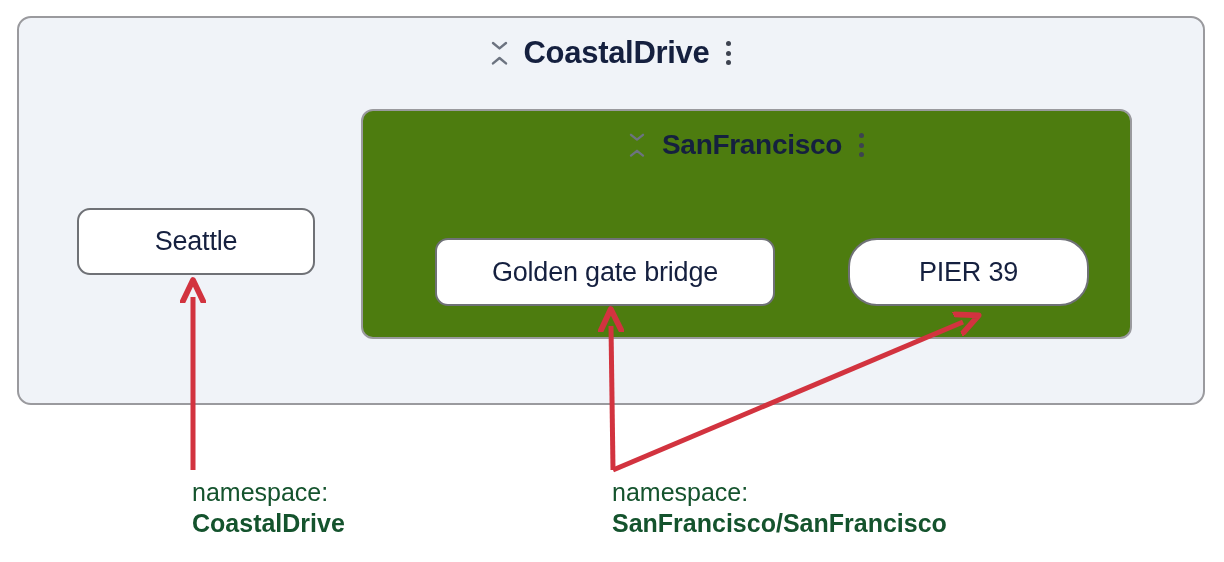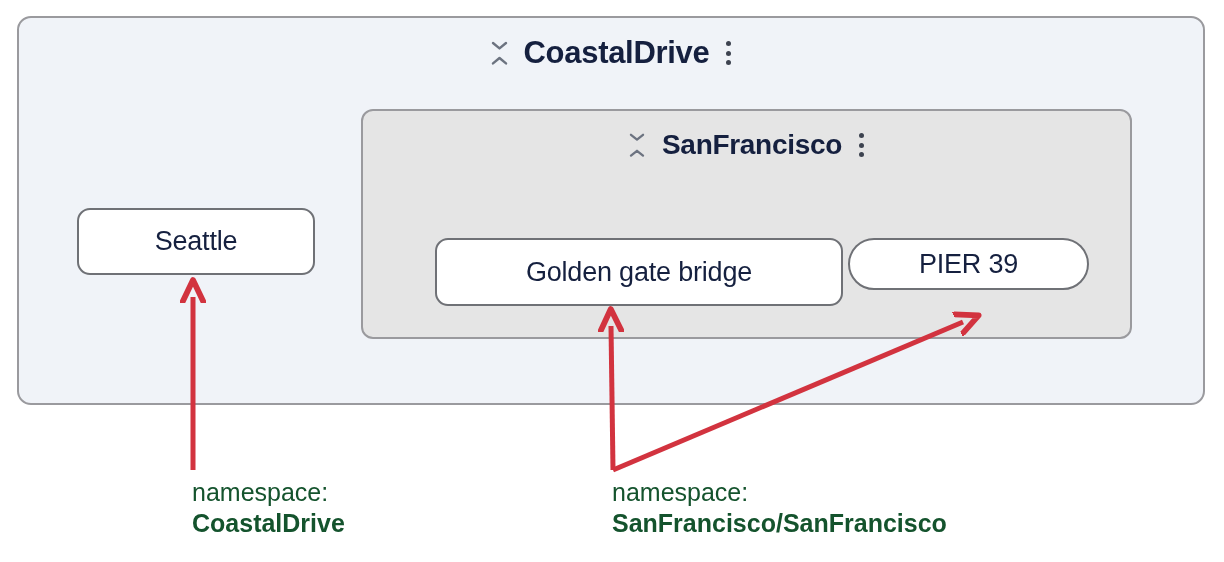--- a/index.html
+++ b/index.html
@@ -34,21 +34,21 @@
     top: 16px;
     width: 1188px;
     height: 389px;
     background: #f0f3f8;
   }
   .group-inner {
     left: 361px;
     top: 109px;
     width: 771px;
     height: 230px;
-    background: #e5e5e5;
+    background: #4d7c0f;
     border-radius: 12px;
   }
 
   
   .group-header {
     position: absolute;
     left: 0;
     right: 0;
     top: 0;
     height: 70px;
@@ -111,22 +111,22 @@
     display: flex;
     align-items: center;
     justify-content: center;
     color: #15203f;
     font-size: 27px;
     font-weight: 400;
     letter-spacing: -0.2px;
     white-space: nowrap;
   }
   .node-seattle  { left: 77px;  top: 208px; width: 238px; height: 67px; }
-  .node-bridge   { left: 435px; top: 238px; width: 408px; height: 68px; }
-  .node-pier     { left: 848px; top: 238px; width: 241px; height: 52px; border-radius: 29px; }
+  .node-bridge   { left: 435px; top: 238px; width: 340px; height: 68px; }
+  .node-pier     { left: 848px; top: 238px; width: 241px; height: 68px; border-radius: 29px; }
 
   
   .annotation {
     position: absolute;
     color: #14532d;
     line-height: 1.24;
     white-space: nowrap;
   }
   .annotation .anno-label {
     display: block;

